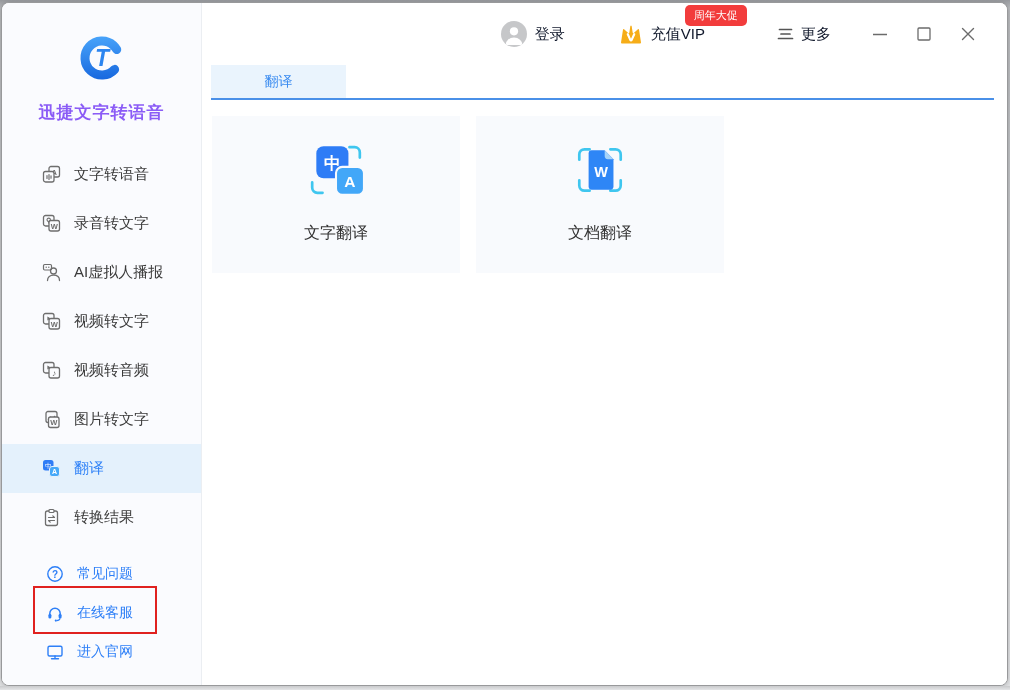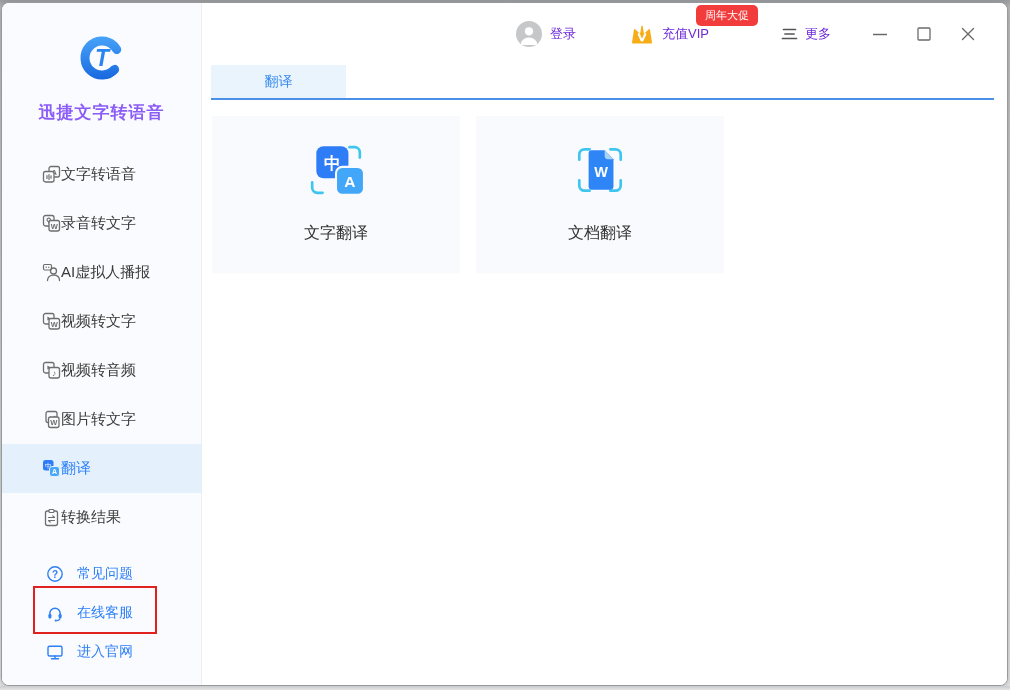--- a/index.html
+++ b/index.html
@@ -9,40 +9,40 @@
   .window { position:absolute; left:1px; top:2px; width:1007px; height:684px;
     background:#fff; border:1px solid #98999b; border-radius:8px; overflow:hidden;
     display:flex; box-shadow:0 1px 5px rgba(0,0,0,.22); }
 
   
   .sidebar { position:relative; width:200px; flex:0 0 200px; background:#fafbfe;
     border-right:1px solid #ebeef2; display:flex; flex-direction:column; }
   .logo-block { text-align:center; padding-top:28px; }
   .app-title { margin-top:10px; font-size:17px; font-weight:700; color:#8b5cf6; letter-spacing:1px; }
   .nav { margin-top:26px; }
-  .nav-item { height:49px; display:flex; align-items:center; padding-left:40px; 
+  .nav-item { height:49px; display:flex; align-items:center; padding-left:40px; gap:13px;
     font-size:15px; color:#3a3a3a; cursor:pointer; }
   .nav-item .ico { width:19px; height:19px; color:#6e6e6e; flex:0 0 19px; }
   .nav-item.active { background:#e4f1fc; color:#2e81f7; }
   .footer-nav { margin-top:12px; }
   .foot-item { height:39px; display:flex; align-items:center; padding-left:44px; gap:13px;
     font-size:14px; color:#2d7ff7; cursor:pointer; }
   .foot-item .ico { width:18px; height:18px; color:#2d7ff7; flex:0 0 18px; }
   .annotation-box { position:absolute; left:31px; top:583px; width:124px; height:48px;
     border:2px solid #e0211f; pointer-events:none; z-index:10; }
 
   
   .main { flex:1; display:flex; flex-direction:column; background:#fff; min-width:0; }
   .topbar { height:62px; display:flex; align-items:center; justify-content:flex-end;
     padding-right:30px; }
   .tb-group { display:flex; align-items:center; cursor:pointer; }
   .login-group { gap:8px; margin-right:52px; }
   .vip-group { gap:6px; margin-right:72px; position:relative; }
   .more-group { gap:7px; margin-right:40px; }
-  .tb-label { font-size:13px; color:#6d28d9; }
+  .tb-label { font-size:15px; color:#0f172a; }
   .vip-badge { position:absolute; left:68px; top:-16px; background:#f23c3c; color:#fff;
     font-size:11px; line-height:1; padding:5px 9px; border-radius:5px; white-space:nowrap; }
   .win-controls { display:flex; align-items:center; gap:26px; }
   .win-btn { width:18px; height:18px; display:flex; align-items:center; justify-content:center; cursor:pointer; }
 
   .tabrow { padding-left:9px; }
   .tab { display:inline-block; width:135px; height:33px; line-height:33px; text-align:center;
     background:#eaf4fd; color:#3a8bf0; font-size:14px; cursor:pointer; }
   .tab-underline { height:2px; background:#4a90e8; width:783px; margin-left:9px; }
 

